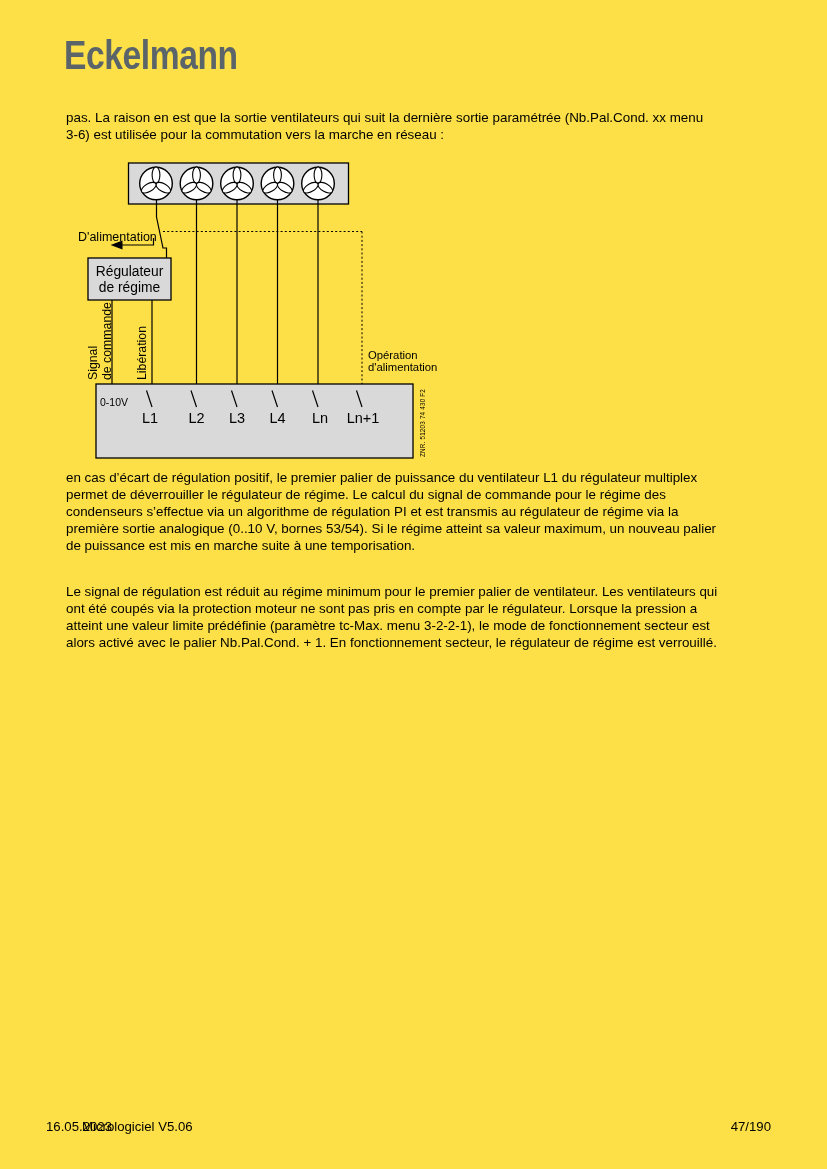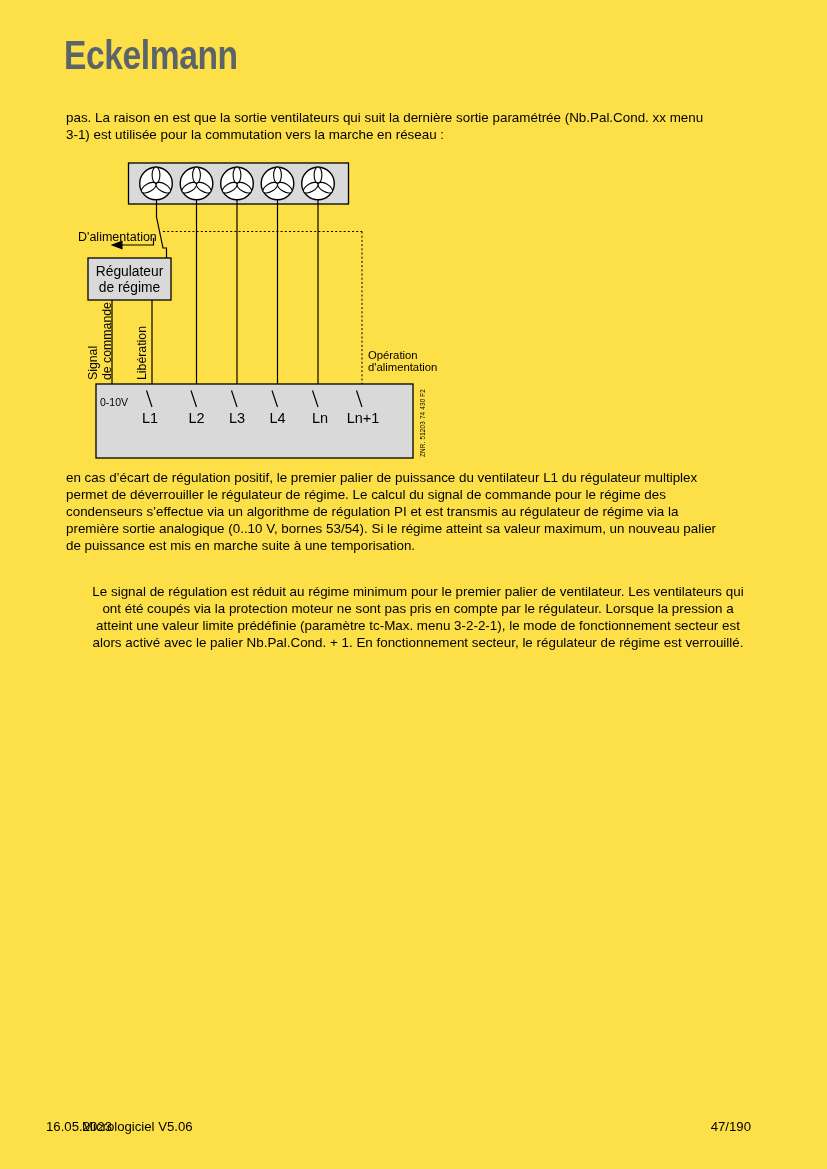--- a/index.html
+++ b/index.html
@@ -18,37 +18,37 @@
     transform:scaleX(0.84);transform-origin:left top;
     white-space:nowrap;
   }
   .para{
     position:absolute;left:66px;width:704px;
     font-size:13.4px;line-height:17px;
     white-space:pre-line;
   }
   .p1{top:109px;}
   .p2{top:469px;}
-  .p3{top:583px;text-align:center;}
+  .p3{top:583px;}
   .p4{top:656px;}
   .diagram-svg{position:absolute;left:70px;top:158px;}
   .dg-txt{font-family:"Liberation Sans", sans-serif;fill:#000;}
   .footer-left{position:absolute;left:66px;top:1119px;font-size:13.2px;margin-left:16px;}
   .footer-center{position:absolute;left:0;top:1119px;width:827px;text-align:left;font-size:13.2px;padding-left:46px;}
-  .footer-right{position:absolute;right:76px;top:1119px;font-size:13.2px;margin-left:48px;}
+  .footer-right{position:absolute;right:56px;top:1119px;font-size:13.2px;margin-left:48px;}
 </style>
 </head>
 <body>
 
 <div class="page">
 
   <div class="logo">Eckelmann</div>
 
   <div class="para p1">pas. La raison en est que la sortie ventilateurs qui suit la dernière sortie paramétrée (Nb.Pal.Cond. xx menu
-3-1) est utilisée pour la commutation vers la marche en réseau :</div>
+3-6) est utilisée pour la commutation vers la marche en réseau :</div>
 
   <svg class="diagram-svg" width="372" height="308" viewBox="70 158 372 308" xmlns="http://www.w3.org/2000/svg">
     <defs>
       <g id="fan">
         <circle r="16.3" fill="#ffffff" stroke="#000" stroke-width="1.4"></circle>
         <g fill="#ffffff" stroke="#000" stroke-width="1.1">
           <ellipse cx="0" cy="-8.4" rx="3.9" ry="8.2"></ellipse>
           <ellipse cx="0" cy="-8.4" rx="3.9" ry="8.2" transform="rotate(120)"></ellipse>
           <ellipse cx="0" cy="-8.4" rx="3.9" ry="8.2" transform="rotate(240)"></ellipse>
         </g>

